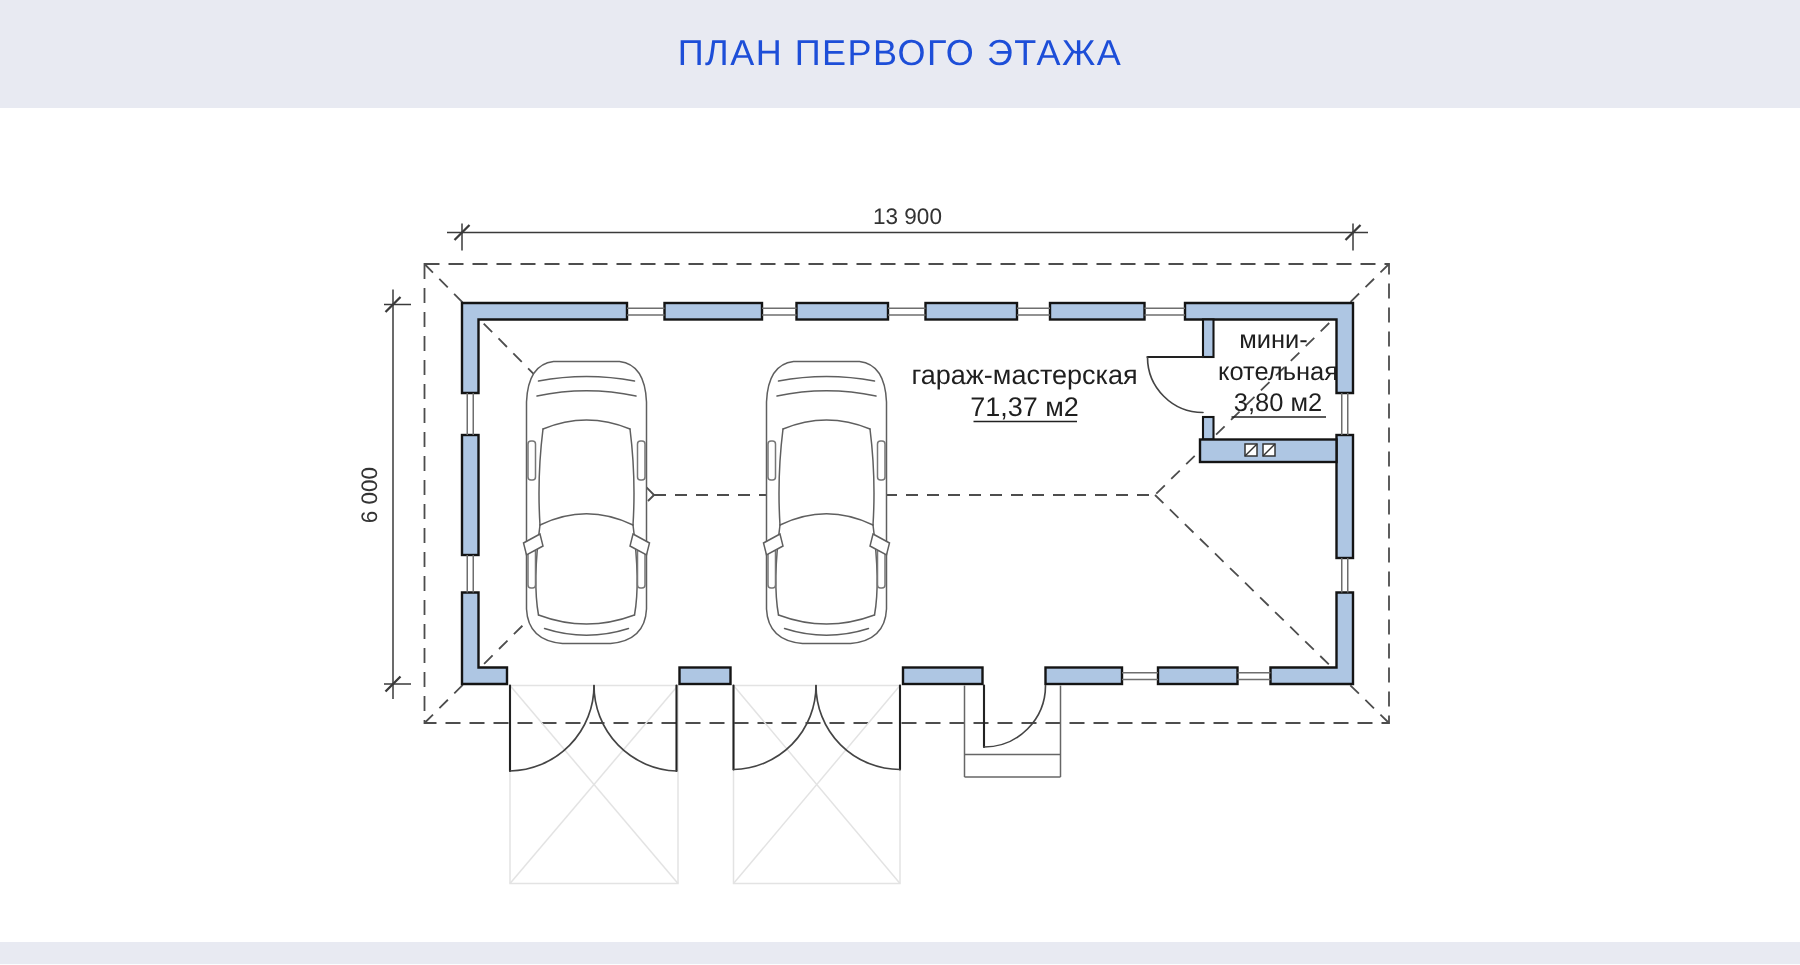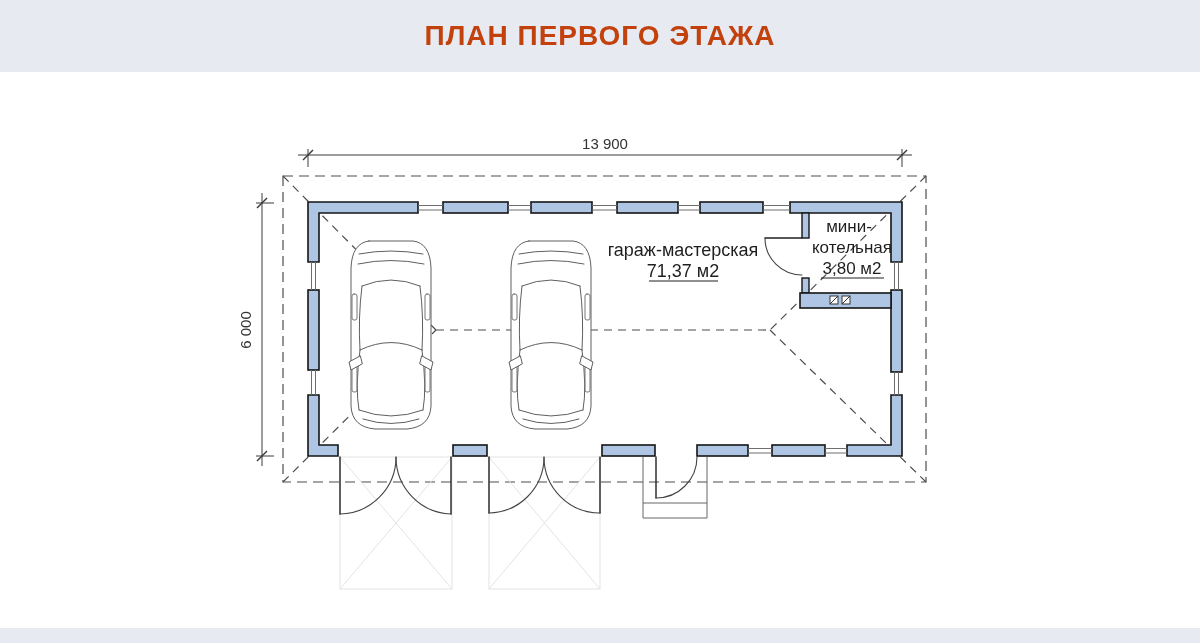--- a/index.html
+++ b/index.html
@@ -5,21 +5,21 @@
   html,body{margin:0;padding:0;background:#ffffff;}
   .screen{
     position:relative;width:1200px;height:643px;background:#ffffff;overflow:hidden;
     font-family:"Liberation Sans", sans-serif;
   }
   .header-band{
     position:absolute;left:0;top:0;width:1200px;height:72px;background:#e8eaf2;
     display:flex;align-items:center;justify-content:center;
   }
   .header-title{
-    font-size:28px;color:#c2410c;letter-spacing:1px;font-weight:700;
+    font-size:24px;color:#1d4ed8;letter-spacing:1px;font-weight:400;
   }
   .footer-band{
     position:absolute;left:0;bottom:0;width:1200px;height:15px;background:#e8eaf2;
   }
   .plan-svg{position:absolute;left:0;top:72px;}
   svg text{font-family:"Liberation Sans", sans-serif;}
 </style>
 </head>
 <body>
 

